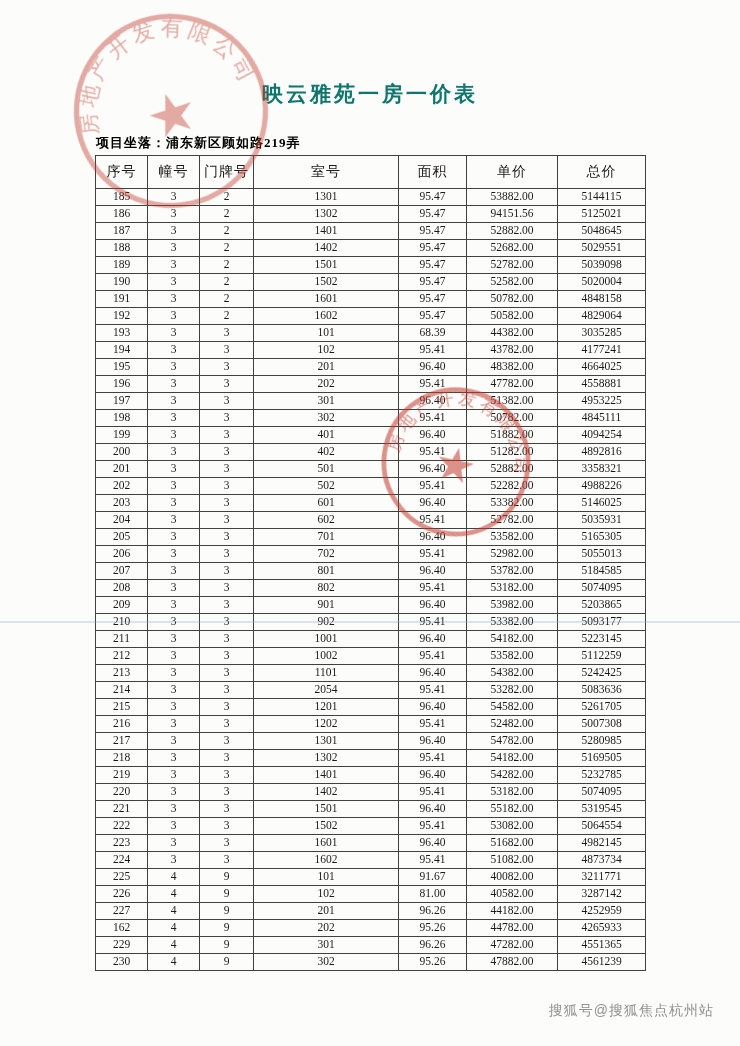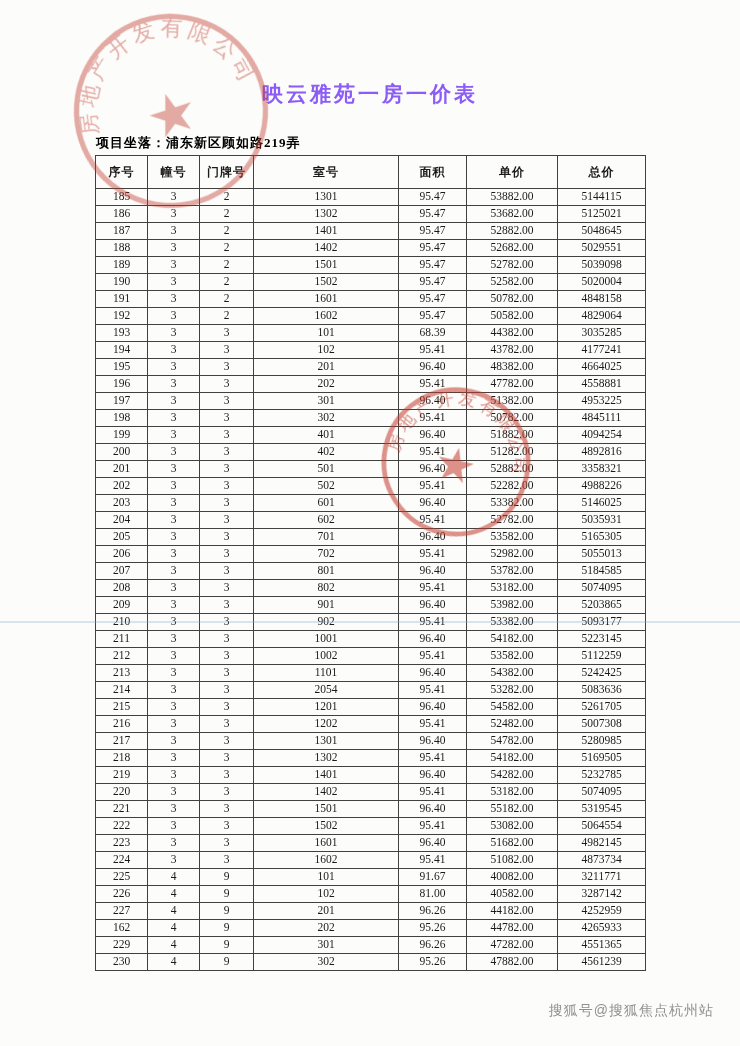--- a/index.html
+++ b/index.html
@@ -5,36 +5,36 @@
   * { margin:0; padding:0; box-sizing:border-box; }
   html,body { background:#e9e9e7; }
   body { font-family:"Liberation Serif","DejaVu Serif",serif; }
   .page {
     position:relative; width:740px; height:1046px; margin:0 auto;
     background:#fcfcfa; overflow:hidden;
   }
   .title {
     position:absolute; top:80px; left:0; width:100%;
     text-align:center; font-size:21px; font-weight:bold;
-    letter-spacing:3px; color:#8b5cf6;
+    letter-spacing:3px; color:#0f766e;
   }
   .location {
     position:absolute; top:134px; left:96px;
     font-size:13px; font-weight:bold; color:#000000; letter-spacing:1px;
   }
   table.price {
     position:absolute; top:155px; left:95px; width:550px;
     border-collapse:collapse; table-layout:fixed;
   }
   table.price th, table.price td {
     border:1px solid #40403e; text-align:center; color:#1c1a18;
     overflow:hidden; white-space:nowrap;
   }
   table.price thead th {
-    height:33px; font-size:12px; font-weight:bold; letter-spacing:1px;
+    height:33px; font-size:14px; font-weight:normal; letter-spacing:1px;
   }
   table.price tbody td {
     height:17px; font-size:11.5px; line-height:1; padding:0;
   }
   .stamp {
     position:absolute; pointer-events:none; color:#c23a2e;
   }
   .stamp svg { width:100%; height:100%; }
   .stamp-1 { left:66px; top:6px; width:210px; height:210px;
              transform:rotate(-18deg); opacity:.42; filter:blur(.4px); }
@@ -89,21 +89,21 @@
           <td>95.47</td>
           <td>53882.00</td>
           <td>5144115</td>
         </tr>
         <tr>
           <td>186</td>
           <td>3</td>
           <td>2</td>
           <td>1302</td>
           <td>95.47</td>
-          <td>53682.00</td>
+          <td>94151.56</td>
           <td>5125021</td>
         </tr>
         <tr>
           <td>187</td>
           <td>3</td>
           <td>2</td>
           <td>1401</td>
           <td>95.47</td>
           <td>52882.00</td>
           <td>5048645</td>

